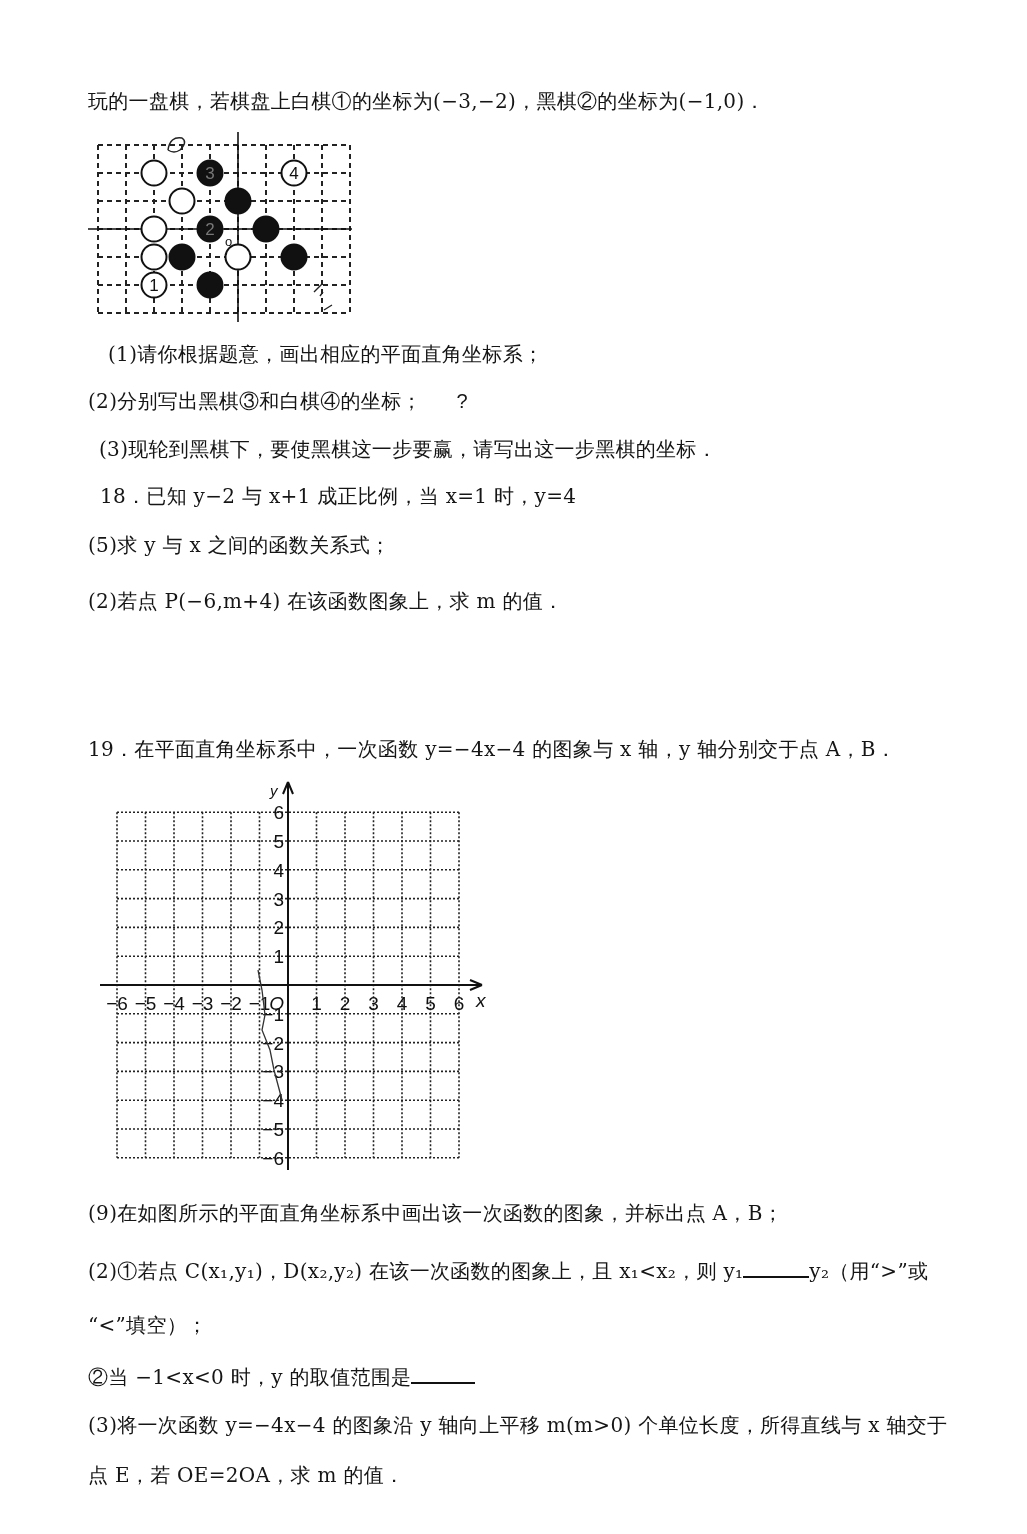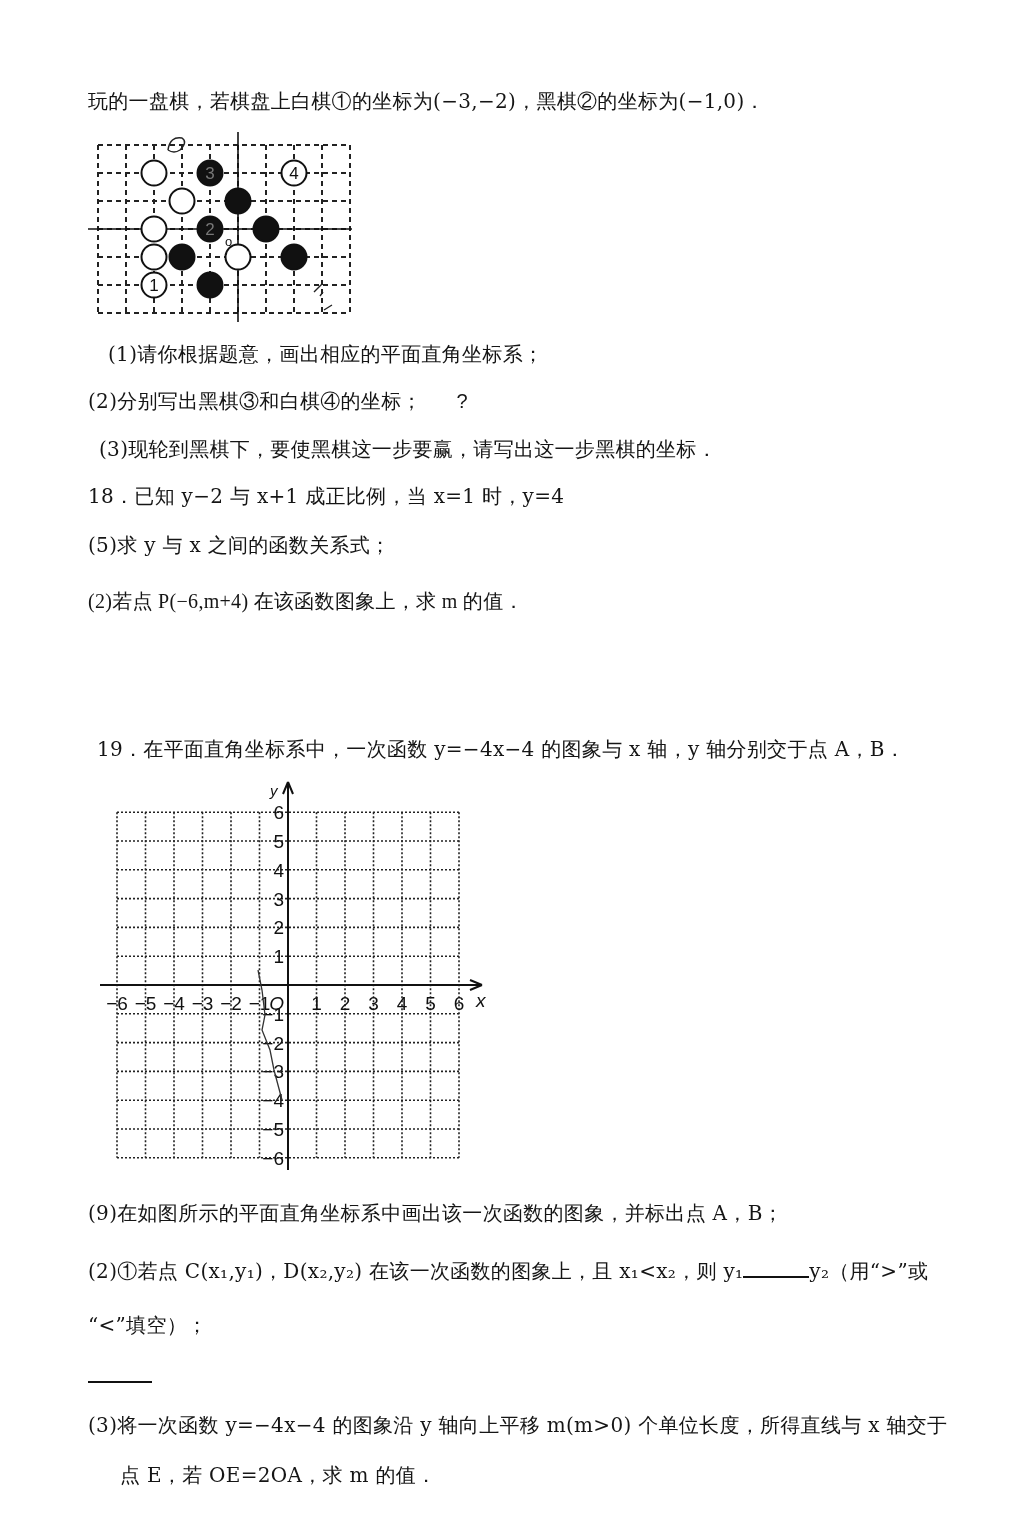--- a/index.html
+++ b/index.html
@@ -92,25 +92,25 @@
   <path d="M314 292 l8 -8 M320 296 l3 -4 M324 310 l8 -5" fill="none" stroke="#222" stroke-width="1.4"></path>
 </svg>
 
 <div class="line" style="top:341px;margin-left:20px;">(1)请你根据题意，画出相应的平面直角坐标系；</div>
 <div class="line" style="top:388px;">
   <span>(2)分别写出黑棋③和白棋④的坐标；</span>
   <span style="margin-left:28px;font-family:'Liberation Sans',sans-serif;">?</span>
 </div>
 <div class="line" style="top:436px;margin-left:11px;">(3)现轮到黑棋下，要使黑棋这一步要赢，请写出这一步黑棋的坐标．</div>
 
-<div class="line" style="top:483px;">18．已知 y−2 与 x+1 成正比例，当 x=1 时，y=4</div>
+<div class="line" style="top:483px;margin-left:12px;">18．已知 y−2 与 x+1 成正比例，当 x=1 时，y=4</div>
 <div class="line" style="top:532px;">(5)求 y 与 x 之间的函数关系式；</div>
-<div class="line" style="top:588px;font-family:Liberation Serif, serif;">(2)若点 P(−6,m+4) 在该函数图象上，求 m 的值．</div>
+<div class="line" style="top:588px;">(2)若点 P(−6,m+4) 在该函数图象上，求 m 的值．</div>
 
-<div class="line" style="top:736px;margin-left:9px;">19．在平面直角坐标系中，一次函数 y=−4x−4 的图象与 x 轴，y 轴分别交于点 A，B．</div>
+<div class="line" style="top:736px;">19．在平面直角坐标系中，一次函数 y=−4x−4 的图象与 x 轴，y 轴分别交于点 A，B．</div>
 
 <svg id="coord" style="position:absolute;left:0;top:770px;" width="520" height="410">
   <g id="coord-grid" stroke="#222" stroke-width="1.6" stroke-dasharray="2,2">
       <line x1="117" y1="42.19999999999999" x2="117" y2="387.8"></line>
       <line x1="117" y1="387.8" x2="459" y2="387.8"></line>
       <line x1="145.5" y1="42.19999999999999" x2="145.5" y2="387.8"></line>
       <line x1="117" y1="359" x2="459" y2="359"></line>
       <line x1="174" y1="42.19999999999999" x2="174" y2="387.8"></line>
       <line x1="117" y1="330.2" x2="459" y2="330.2"></line>
       <line x1="202.5" y1="42.19999999999999" x2="202.5" y2="387.8"></line>
@@ -172,16 +172,16 @@
 
   <path d="M258 200 L262 220 L265 245 L262 260 L270 280 L274 300 L282 330" fill="none" stroke="#333" stroke-width="1.3"></path>
 </svg>
 
 <div class="line" style="top:1200px;">(9)在如图所示的平面直角坐标系中画出该一次函数的图象，并标出点 A，B；</div>
 <div class="line" style="top:1258px;">
   <span>(2)①若点 C(x₁,y₁)，D(x₂,y₂) 在该一次函数的图象上，且 x₁&lt;x₂，则 y₁</span><span class="blank" style="width:66px;"></span><span>y₂（用“&gt;”或</span>
 </div>
 <div class="line" style="top:1312px;">“&lt;”填空）；</div>
 <div class="line" style="top:1364px;">
-  <span class="blank" style="width:64px;"></span>
+  <span>②当 −1&lt;x&lt;0 时，y 的取值范围是</span><span class="blank" style="width:64px;"></span>
 </div>
 <div class="line" style="top:1412px;">(3)将一次函数 y=−4x−4 的图象沿 y 轴向上平移 m(m&gt;0) 个单位长度，所得直线与 x 轴交于</div>
-<div class="line" style="top:1462px;margin-left:32px;">点 E，若 OE=2OA，求 m 的值．</div>
+<div class="line" style="top:1462px;">点 E，若 OE=2OA，求 m 的值．</div>
 
 </body></html>

